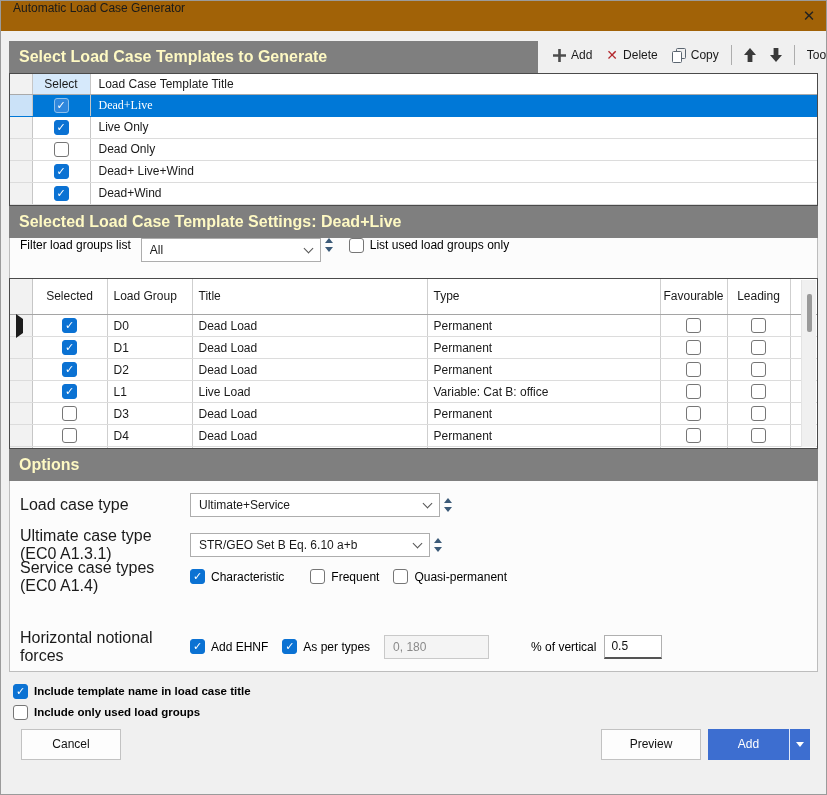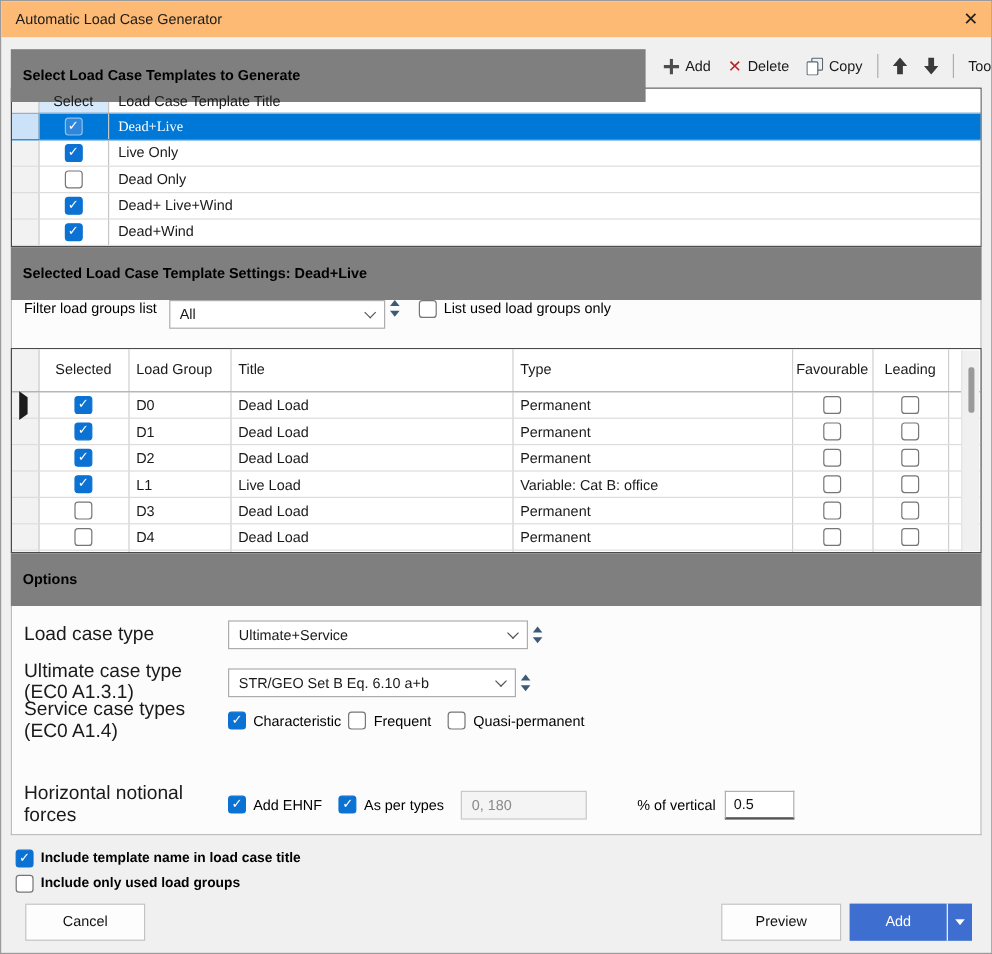--- a/index.html
+++ b/index.html
@@ -2,25 +2,25 @@
 <html style="--accent: #0078d7; --header-gray: #7f7f7f; --add-blue: #3d6ed0; --delete-red: #b3282d; --check-blue: #0b72d3; --select-header-bg: #d6e9fb;"><head>
 <meta charset="utf-8">
 <style>
   :root{
     --accent:#0078d7; --header-gray:#7f7f7f; --add-blue:#3d6ed0;
     --delete-red:#b3282d; --check-blue:#0b72d3; --select-header-bg:#d6e9fb;
   }
   *{box-sizing:border-box;margin:0;padding:0;font-family:"Liberation Sans","DejaVu Sans",sans-serif;}
   body{background:#dcdcdc;}
   .window{width:827px;height:795px;background:#f0f0f0;border:1px solid #9b9b9b;position:relative;overflow:hidden;}
-  .titlebar{height:30px;background:#fdba74;display:flex;align-items:center;justify-content:space-between;padding-left:12px;}
+  .titlebar{height:30px;background:#a16207;display:flex;align-items:flex-start;justify-content:space-between;padding-left:12px;}
   .titlebar .t{font-size:12px;color:#1a1a1a;}
   .close-btn{width:34px;height:30px;display:flex;align-items:center;justify-content:center;font-size:15px;color:#222;cursor:default;}
   
-  .sec-hd{background:var(--header-gray);color:#000000;font-weight:700;font-size:12px;display:flex;align-items:center;padding-left:10px;height:44px;}
+  .sec-hd{background:var(--header-gray);color:#fef9c3;font-weight:700;font-size:16px;display:flex;align-items:center;padding-left:10px;height:32px;}
   
   .hd-row{margin:10px 8px 0 8px;height:28px;display:flex;align-items:stretch;}
   .hd-row .sec-hd{width:529px;flex:none;}
   .toolbar{flex:1;display:flex;align-items:center;padding-left:9px;gap:2px;}
   .tb-btn{display:inline-flex;align-items:center;gap:5px;font-size:12px;color:#1a1a1a;padding:2px 6px;height:24px;}
   .tb-sep{width:1px;height:20px;background:#adadad;margin:0 4px;}
   .x-glyph{color:var(--delete-red);font-weight:700;font-size:14px;line-height:1;}
   
   .grid-wrap{margin:4px 8px 0 8px;border:1px solid #4a4a4a;background:#fff;}
   table{border-collapse:collapse;table-layout:fixed;width:100%;}
@@ -326,21 +326,21 @@
           <span class="tri-dn"></span>
         </span>
       </div>
 
       <div class="opt-row" style="height:20px;margin-top:8px">
         <span class="opt-label">Service case types (EC0 A1.4)</span>
         <span class="cbgroup">
           <span class="cb checked"></span>
           <span>Characteristic</span>
         </span>
-        <span class="cbgroup" style="margin-left:6px">
+        <span class="cbgroup" style="margin-left:26px">
           <span class="cb"></span>
           <span>Frequent</span>
         </span>
         <span class="cbgroup" style="margin-left:14px">
           <span class="cb"></span>
           <span>Quasi-permanent</span>
         </span>
       </div>
 
       <div class="opt-row" style="height:28px;margin-top:46px">

